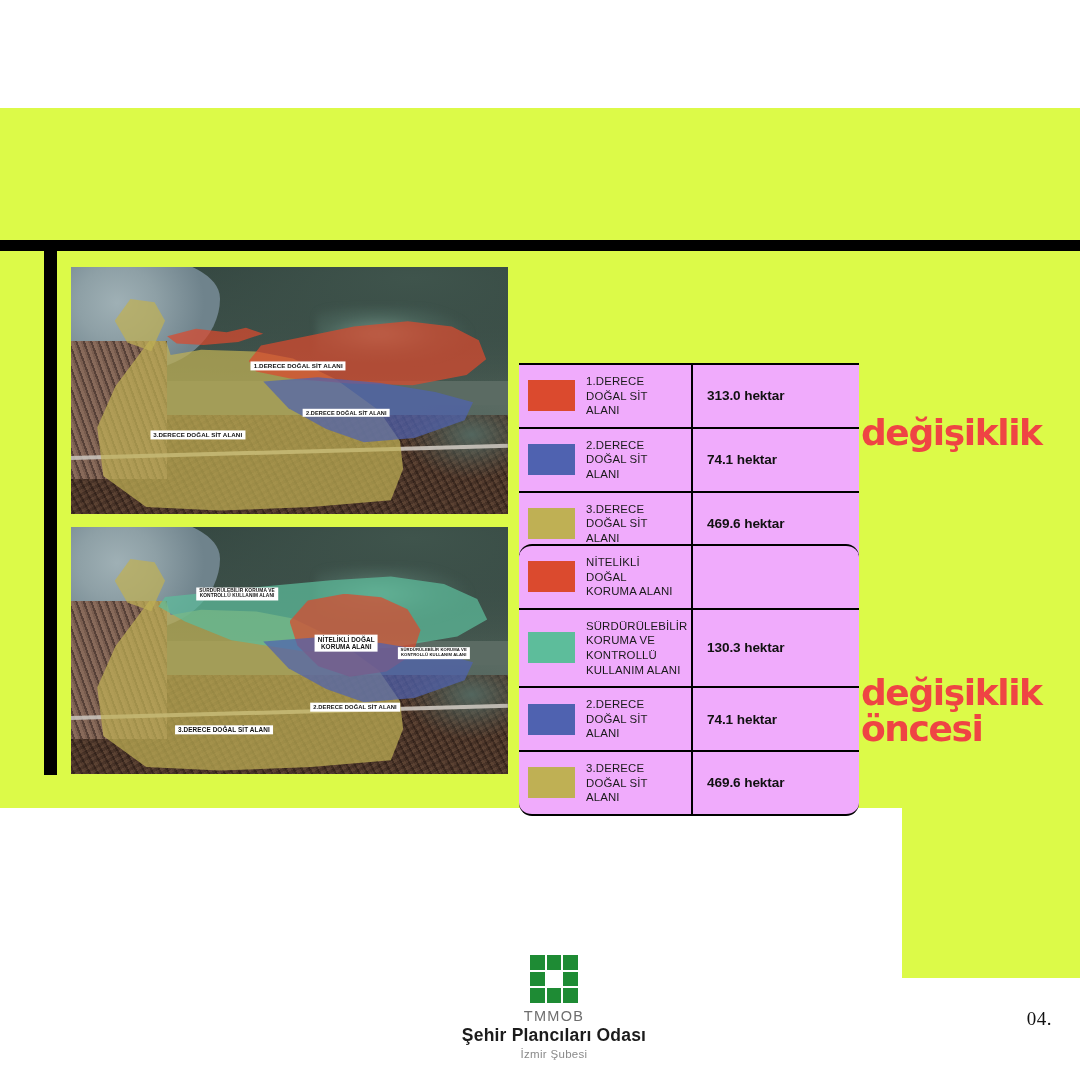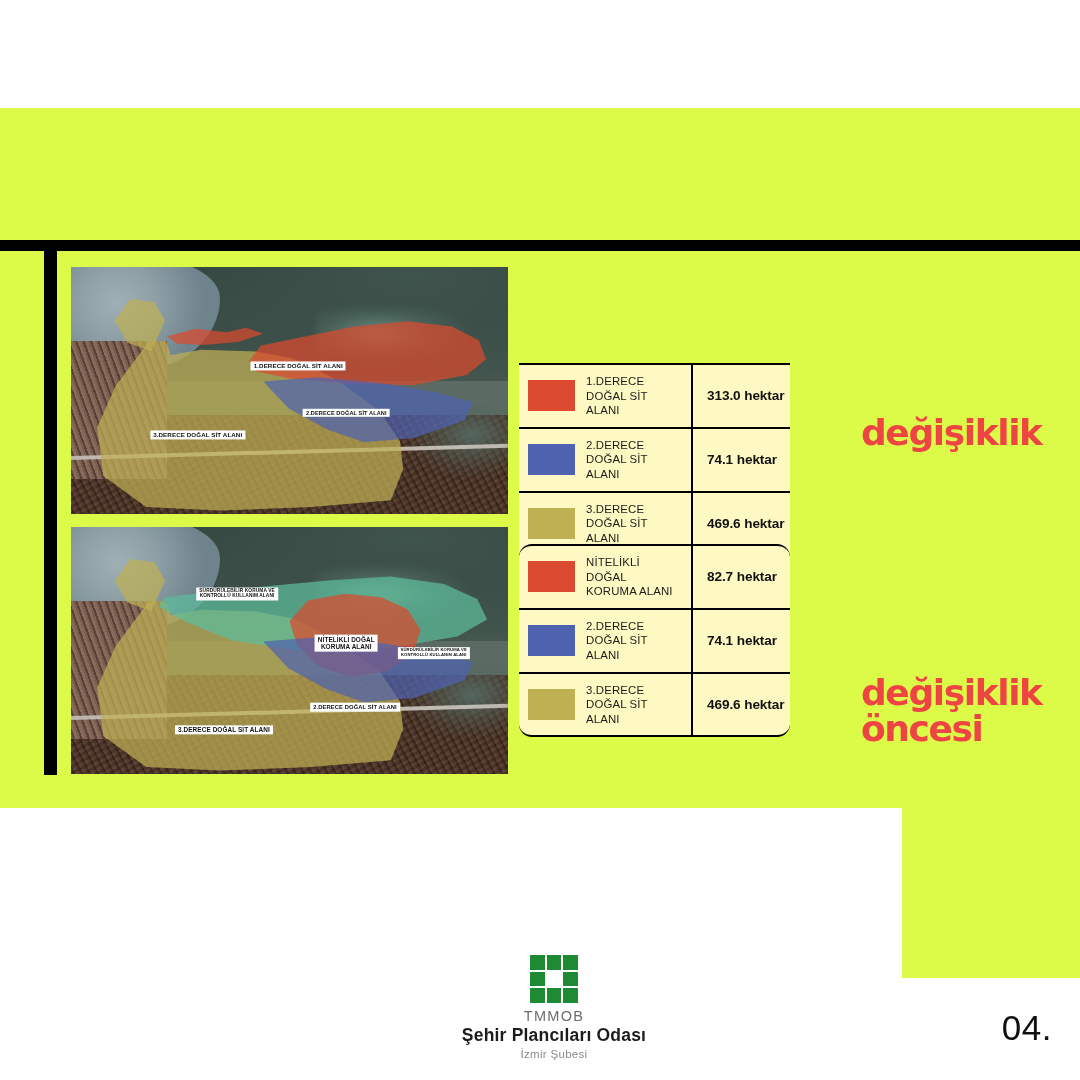--- a/index.html
+++ b/index.html
@@ -114,22 +114,22 @@
 
   .maplabel{
     position:absolute;background:#fff;color:#111;
     font-family:"Liberation Sans", sans-serif;font-weight:600;
     line-height:1.15;white-space:pre-line;text-align:center;
     padding:1px 3px;letter-spacing:.1px;
   }
 
   
   .legend{
-    position:absolute;left:519px;width:271px;
-    background:#fef9c3;border-top:2px solid #000;border-bottom:2px solid #000;
+    position:absolute;left:519px;width:340px;
+    background:#f0abfc;border-top:2px solid #000;border-bottom:2px solid #000;
   }
   .legend-top{top:363px;}
   .legend-bot{top:544px;border-radius:13px;}
   .lrow{display:flex;align-items:stretch;border-bottom:2px solid #000;}
   .lrow:last-child{border-bottom:none;}
   .lcell-left{
     width:174px;display:flex;align-items:center;gap:11px;
     padding:9px 8px 9px 9px;box-sizing:border-box;
     border-right:2px solid #000;
   }
@@ -161,22 +161,22 @@
     display:grid;grid-template-columns:repeat(3,1fr);grid-template-rows:repeat(3,1fr);
     gap:2px;
   }
   .logo-grid i{background:#1e8b34;display:block;}
   .logo-grid i.hollow{background:#fff;}
   .f-tmmob{font-size:14.5px;color:#6e6e6e;letter-spacing:1.3px;line-height:1.1;}
   .f-name{font-size:17.5px;color:#1c1c1c;font-weight:700;letter-spacing:.2px;line-height:1.25;}
   .f-sube{font-size:11.5px;color:#8a8a8a;letter-spacing:.3px;line-height:1.3;}
   .pagenum{
     position:absolute;right:28px;top:1008px;
-    font-size:35px;font-weight:400;color:#111;letter-spacing:.5px;
-    font-family:Liberation Sans, sans-serif;
+    font-size:19px;font-weight:400;color:#111;letter-spacing:.5px;
+    font-family:Liberation Serif, serif;
   }
 </style>
 </head>
 <body>
 
 <div id="stage">
 
   <div class="lime-main"></div>
   <div class="lime-tail"></div>
   <div class="bar-h"></div>
@@ -254,21 +254,30 @@
     </div>
   </div>
 
   <div class="legend legend-bot">
     <div class="lrow">
       <div class="lcell-left">
         <span class="swatch" style="background:#DB4A2E"></span>
         <span class="lname">NİTELİKLİ DOĞAL
 KORUMA ALANI</span>
       </div>
-      <div class="lcell-right">82.7 hektar</div>
+    </div>
+    <div class="lrow">
+      <div class="lcell-left">
+        <span class="swatch" style="background:#5DBD9B"></span>
+        <span class="lname">SÜRDÜRÜLEBİLİR
+KORUMA VE
+KONTROLLÜ
+KULLANIM ALANI</span>
+      </div>
+      <div class="lcell-right">130.3 hektar</div>
     </div>
     <div class="lrow">
       <div class="lcell-left">
         <span class="swatch" style="background:#4F62B0"></span>
         <span class="lname">2.DERECE
 DOĞAL SİT ALANI</span>
       </div>
       <div class="lcell-right">74.1 hektar</div>
     </div>
     <div class="lrow">

